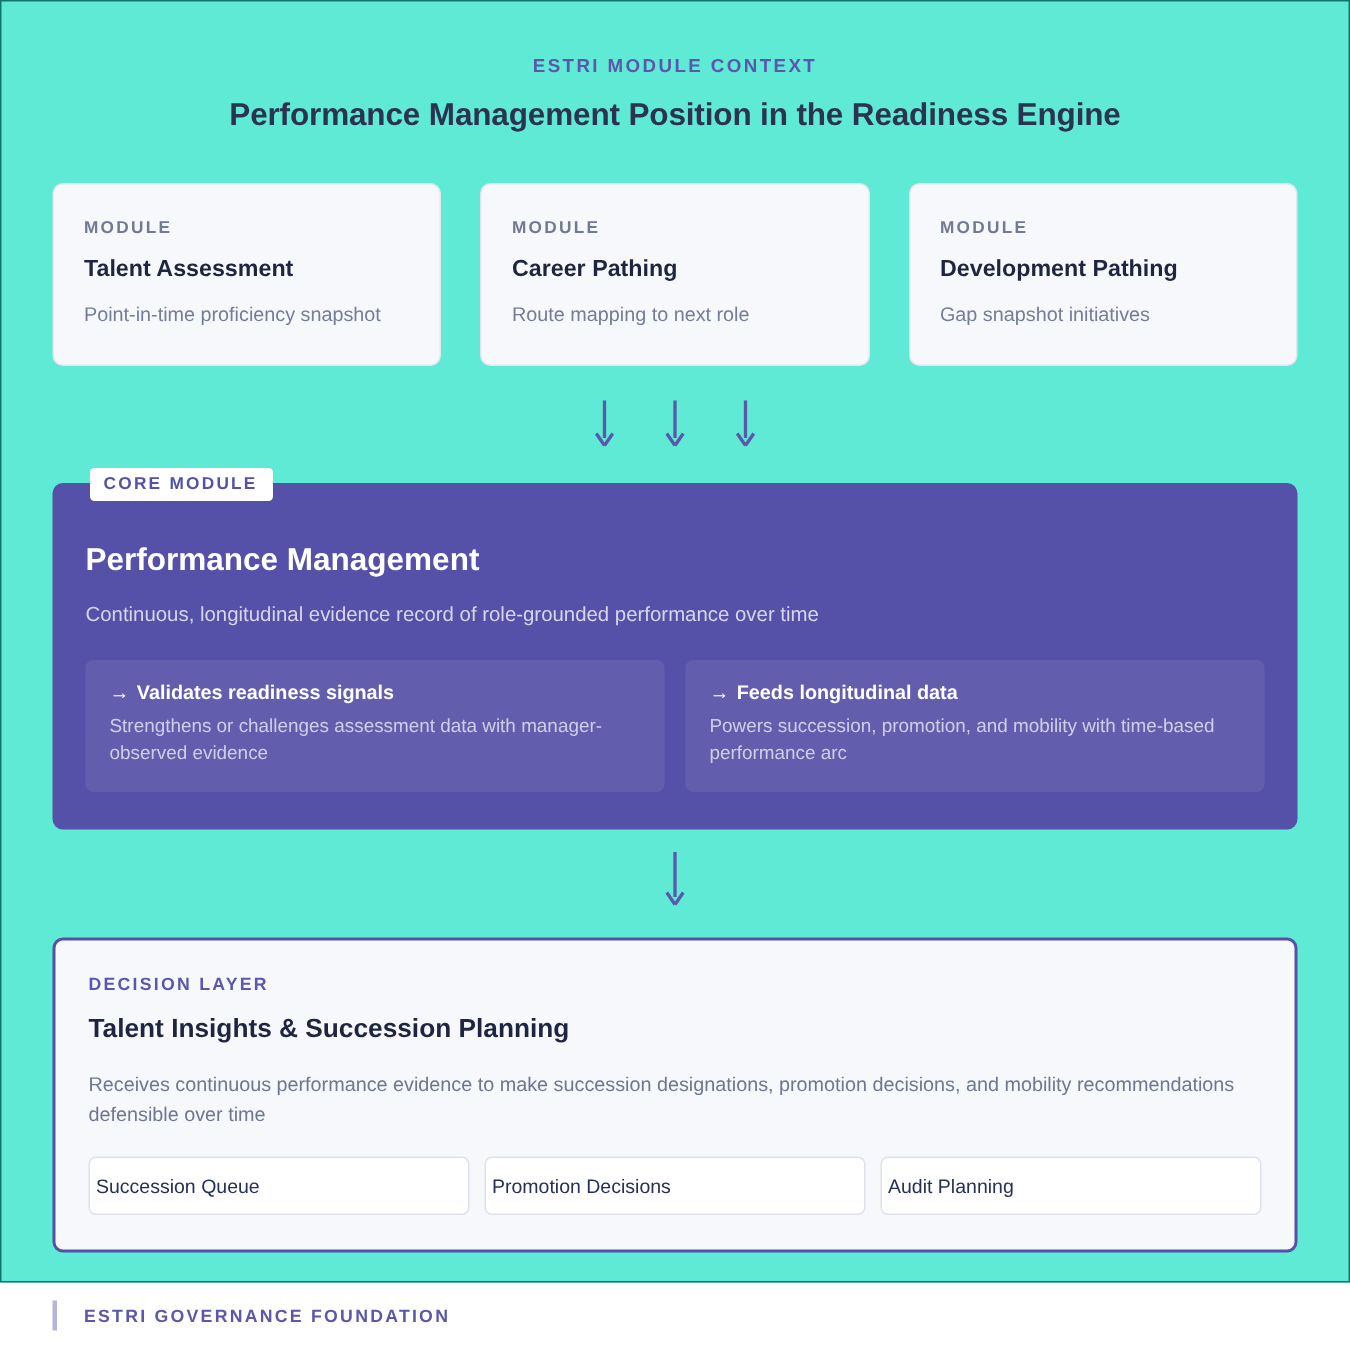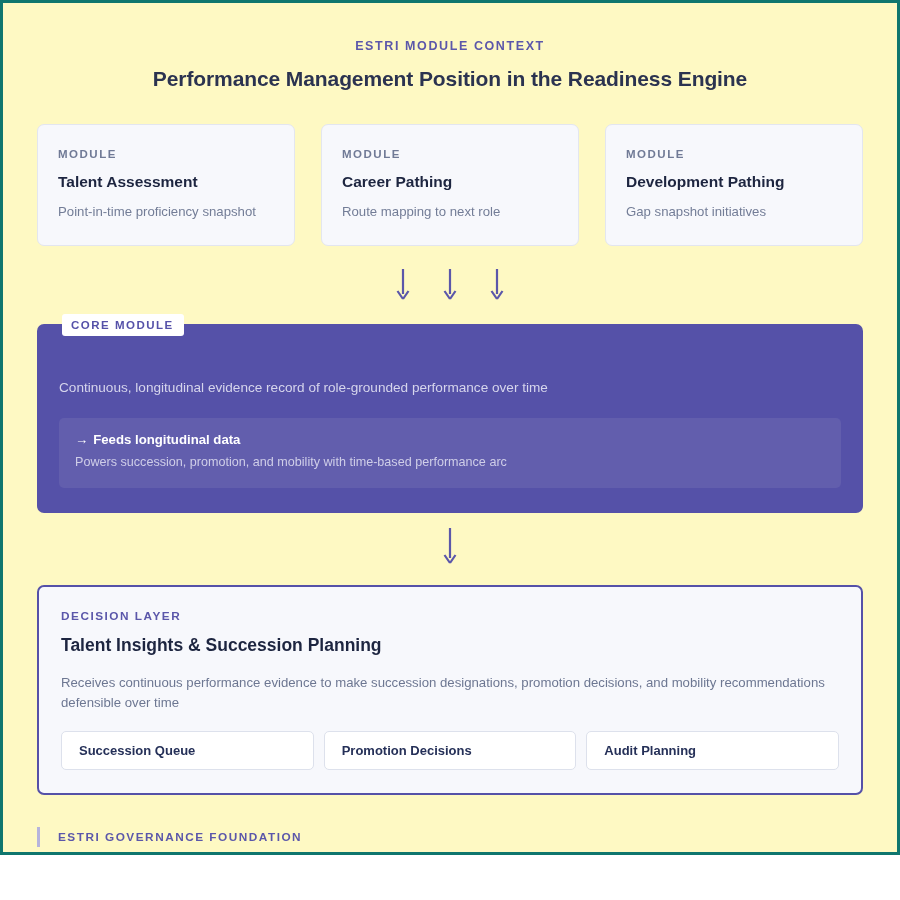--- a/index.html
+++ b/index.html
@@ -5,22 +5,22 @@
   * { box-sizing: border-box; margin: 0; padding: 0; }
   html, body {
     width: 900px; height: 900px;
     background: #ffffff;
     font-family: "Liberation Sans", sans-serif;
     -webkit-font-smoothing: antialiased;
   }
   .page {
     position: relative;
     width: 900px; height: 855px;
-    background: #fef9c3;
-    border: 3px solid #0f766e;
+    background: #5eead4;
+    border: 1px solid #0f766e;
     padding: 30px 34px 0 34px;
   }
 
   
   .eyebrow {
     text-align: center;
     color: #5b57aa;
     font-size: 12.5px;
     font-weight: bold;
     letter-spacing: 1.6px;
@@ -170,24 +170,24 @@
   .chip-row {
     display: flex;
     gap: 10px;
     margin-top: 19px;
   }
   .chip {
     flex: 1 1 0;
     background: #ffffff;
     border: 1px solid #dde1ec;
     border-radius: 5px;
-    padding: 11px 17px;
+    padding: 11px 4px;
     color: #253058;
     font-size: 13px;
-    font-weight: bold;
+    font-weight: normal;
   }
 
   
   .governance {
     border-left: 3px solid #b6b4dc;
     padding: 3px 0 3px 18px;
     margin-top: 32px;
   }
   .gov-kicker {
     color: #5b57aa;
@@ -241,23 +241,30 @@
     <span>
       <svg width="14" height="34" viewBox="0 0 14 34">
           <path d="M7 1 V26 M7 31 L1.5 23 M7 31 L12.5 23" stroke="#5b57aa" stroke-width="2.2" fill="none"></path>
         </svg>
     </span>
   </div>
 
   <div class="core-wrap">
     <div class="core-badge">CORE MODULE</div>
     <div class="core-panel">
+      <div class="core-title">Performance Management</div>
       <div class="core-desc">Continuous, longitudinal evidence record of role-grounded performance over time</div>
       <div class="core-sub-row">
 
+        <div class="core-sub">
+          <div class="core-sub-title">
+            <span class="arrow-glyph">→</span><span>Validates readiness signals</span>
+          </div>
+          <div class="core-sub-desc">Strengthens or challenges assessment data with manager-observed evidence</div>
+        </div>
 
         <div class="core-sub">
           <div class="core-sub-title">
             <span class="arrow-glyph">→</span><span>Feeds longitudinal data</span>
           </div>
           <div class="core-sub-desc">Powers succession, promotion, and mobility with time-based performance arc</div>
         </div>
 
       </div>
     </div>

